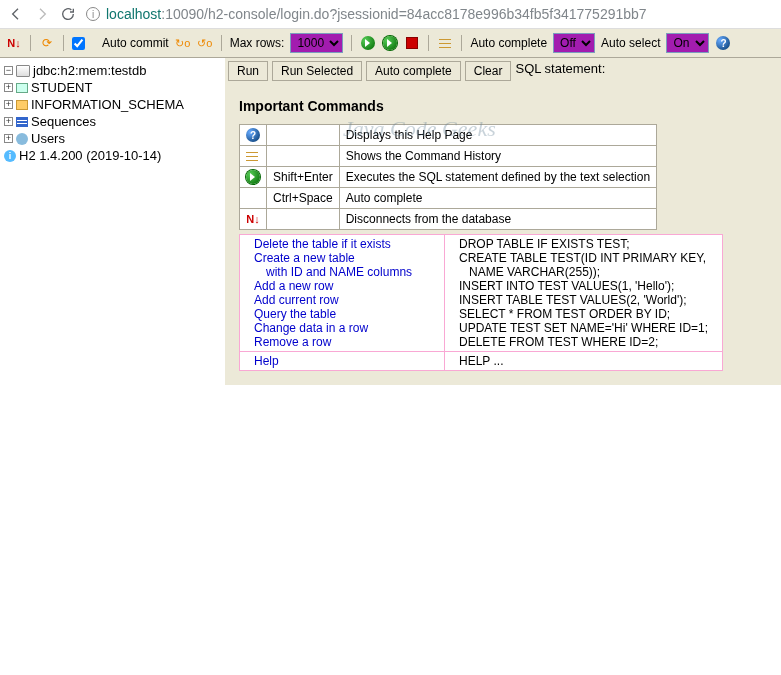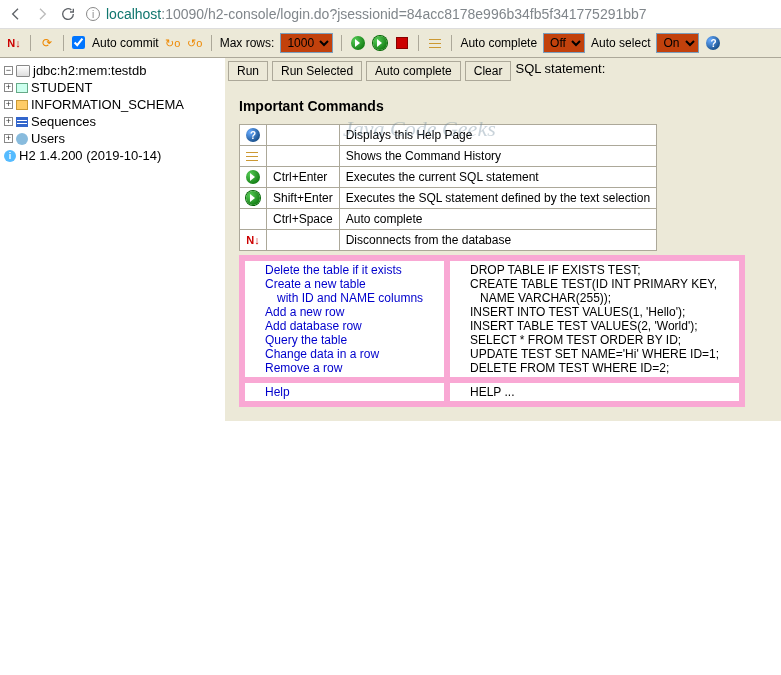--- a/index.html
+++ b/index.html
@@ -10,22 +10,22 @@
 .url-bar { display: flex; align-items: center; gap: 6px; flex: 1; }
 .info-icon { width: 14px; height: 14px; border: 1px solid #888; border-radius: 50%; display: flex; align-items: center; justify-content: center; font-size: 10px; color: #888; }
 .url-text { font-size: 14px; }
 .url-text .host { color: #0f766e; }
 .url-text .path { color: #80868b; }
 
 .toolbar { display: flex; align-items: center; gap: 6px; padding: 4px 6px; background: #ece9d8; border-bottom: 1px solid #aca899; font-size: 12px; }
 .toolbar .sep { width: 1px; height: 16px; background: #aca899; margin: 0 2px; }
 .tb-icon { width: 16px; height: 16px; display: flex; align-items: center; justify-content: center; cursor: pointer; }
 .tb-label { font-size: 12px; }
-.tb-check { display: flex; align-items: flex-start; gap: 7px; }
-.tb-select { font-size: 12px; border: 1px solid #7b9ebd; background: #c2410c; padding: 1px 2px; }
+.tb-check { display: flex; align-items: flex-end; gap: 17px; }
+.tb-select { font-size: 12px; border: 1px solid #7b9ebd; background: #a21caf; padding: 1px 2px; }
 .green-circle { width: 14px; height: 14px; border-radius: 50%; background: radial-gradient(circle at 30% 30%, #5c5, #060); position: relative; }
 .green-circle::after { content: ''; position: absolute; left: 4px; top: 3px; border-left: 5px solid #fff; border-top: 4px solid transparent; border-bottom: 4px solid transparent; }
 .stop-icon { width: 12px; height: 12px; background: #c00; border: 1px solid #800; }
 .help-icon { width: 14px; height: 14px; border-radius: 50%; background: radial-gradient(circle at 30% 30%, #6af, #036); color: #fff; font-size: 10px; display: flex; align-items: center; justify-content: center; font-weight: bold; }
 
 .main { display: flex; }
 .sidebar { width: 225px; padding: 4px; font-size: 13px; }
 .tree-item { display: flex; align-items: center; gap: 3px; padding: 1px 0; }
 .plusbox { width: 9px; height: 9px; border: 1px solid #888; display: flex; align-items: center; justify-content: center; font-size: 9px; line-height: 1; color: #333; }
 .db-icon { width: 14px; height: 12px; border: 1px solid #888; background: linear-gradient(#fff, #ddd); border-radius: 1px; }
@@ -39,21 +39,21 @@
 .sql-bar { display: flex; gap: 4px; padding: 3px; background: #ece9d8; }
 .btn { font-size: 12px; padding: 2px 8px; background: #ece9d8; border: 1px solid #aca899; cursor: pointer; }
 .sql-area { width: 100%; height: 160px; border: 1px solid #aca899; padding: 4px; font-size: 13px; resize: none; }
 
 .panel { background: #ece9d8; padding: 14px; }
 .panel h2 { font-size: 14px; font-weight: bold; margin-bottom: 10px; }
 .cmd-table { border-collapse: collapse; background: #fff; }
 .cmd-table td { border: 1px solid #aca899; padding: 3px 6px; font-size: 12px; vertical-align: middle; }
 .cmd-table td.ic { width: 22px; text-align: center; }
 .script-table { border-collapse: collapse; background: #fff; margin-top: 4px; }
-.script-table td { border: 6px solid #f9a8d4; padding: 2px 20px; font-size: 12px; vertical-align: top; }
+.script-table td { border: 1px solid #f9a8d4; padding: 2px 14px; font-size: 12px; vertical-align: top; }
 .script-table td:first-child { color: #00c; width: 205px; }
 .indent { padding-left: 12px; }
 
 .watermark { position: absolute; font-size: 22px; color: rgba(100,130,150,0.35); font-style: italic; font-family: Georgia, serif; pointer-events: none; }
 .disconnect-icon { color: #c00; font-weight: bold; font-size: 11px; }
 .lightning { color: #e80; font-size: 12px; }
 .commit-icon { font-size: 11px; color: #e80; }
 .history-lines { width:12px; height:12px; display:flex; flex-direction:column; justify-content:space-around; }
 .history-lines span { height:1px; background:#c93; }
 </style>
@@ -193,27 +193,20 @@
                   <span></span>
                   <span></span>
                   <span></span>
                 </div>
               </td>
               <td></td>
               <td>Shows the Command History</td>
             </tr>
         <tr>
               <td class="ic">
-                <div class="green-circle"></div>
-              </td>
-              <td>Ctrl+Enter</td>
-              <td>Executes the current SQL statement</td>
-            </tr>
-        <tr>
-              <td class="ic">
                 <div class="green-circle" style="box-shadow:0 0 0 1px #060"></div>
               </td>
               <td>Shift+Enter</td>
               <td>Executes the SQL statement defined by the text selection</td>
             </tr>
         <tr>
               <td class="ic"></td>
               <td>Ctrl+Space</td>
               <td>Auto complete</td>
             </tr>
@@ -226,21 +219,21 @@
         </table>
 
       <table class="script-table">
         <tbody>
             <tr>
           <td>
             <div>Delete the table if it exists</div>
             <div>Create a new table</div>
             <div class="indent">  with ID and NAME columns</div>
             <div>Add a new row</div>
-            <div>Add database row</div>
+            <div>Add current row</div>
             <div>Query the table</div>
             <div>Change data in a row</div>
             <div>Remove a row</div>
           </td>
           <td>
             <div>DROP TABLE IF EXISTS TEST;</div>
             <div>CREATE TABLE TEST(ID INT PRIMARY KEY,</div>
             <div style="padding-left:10px">  NAME VARCHAR(255));</div>
             <div>INSERT INTO TEST VALUES(1, 'Hello');</div>
             <div>INSERT TABLE TEST VALUES(2, 'World');</div>

